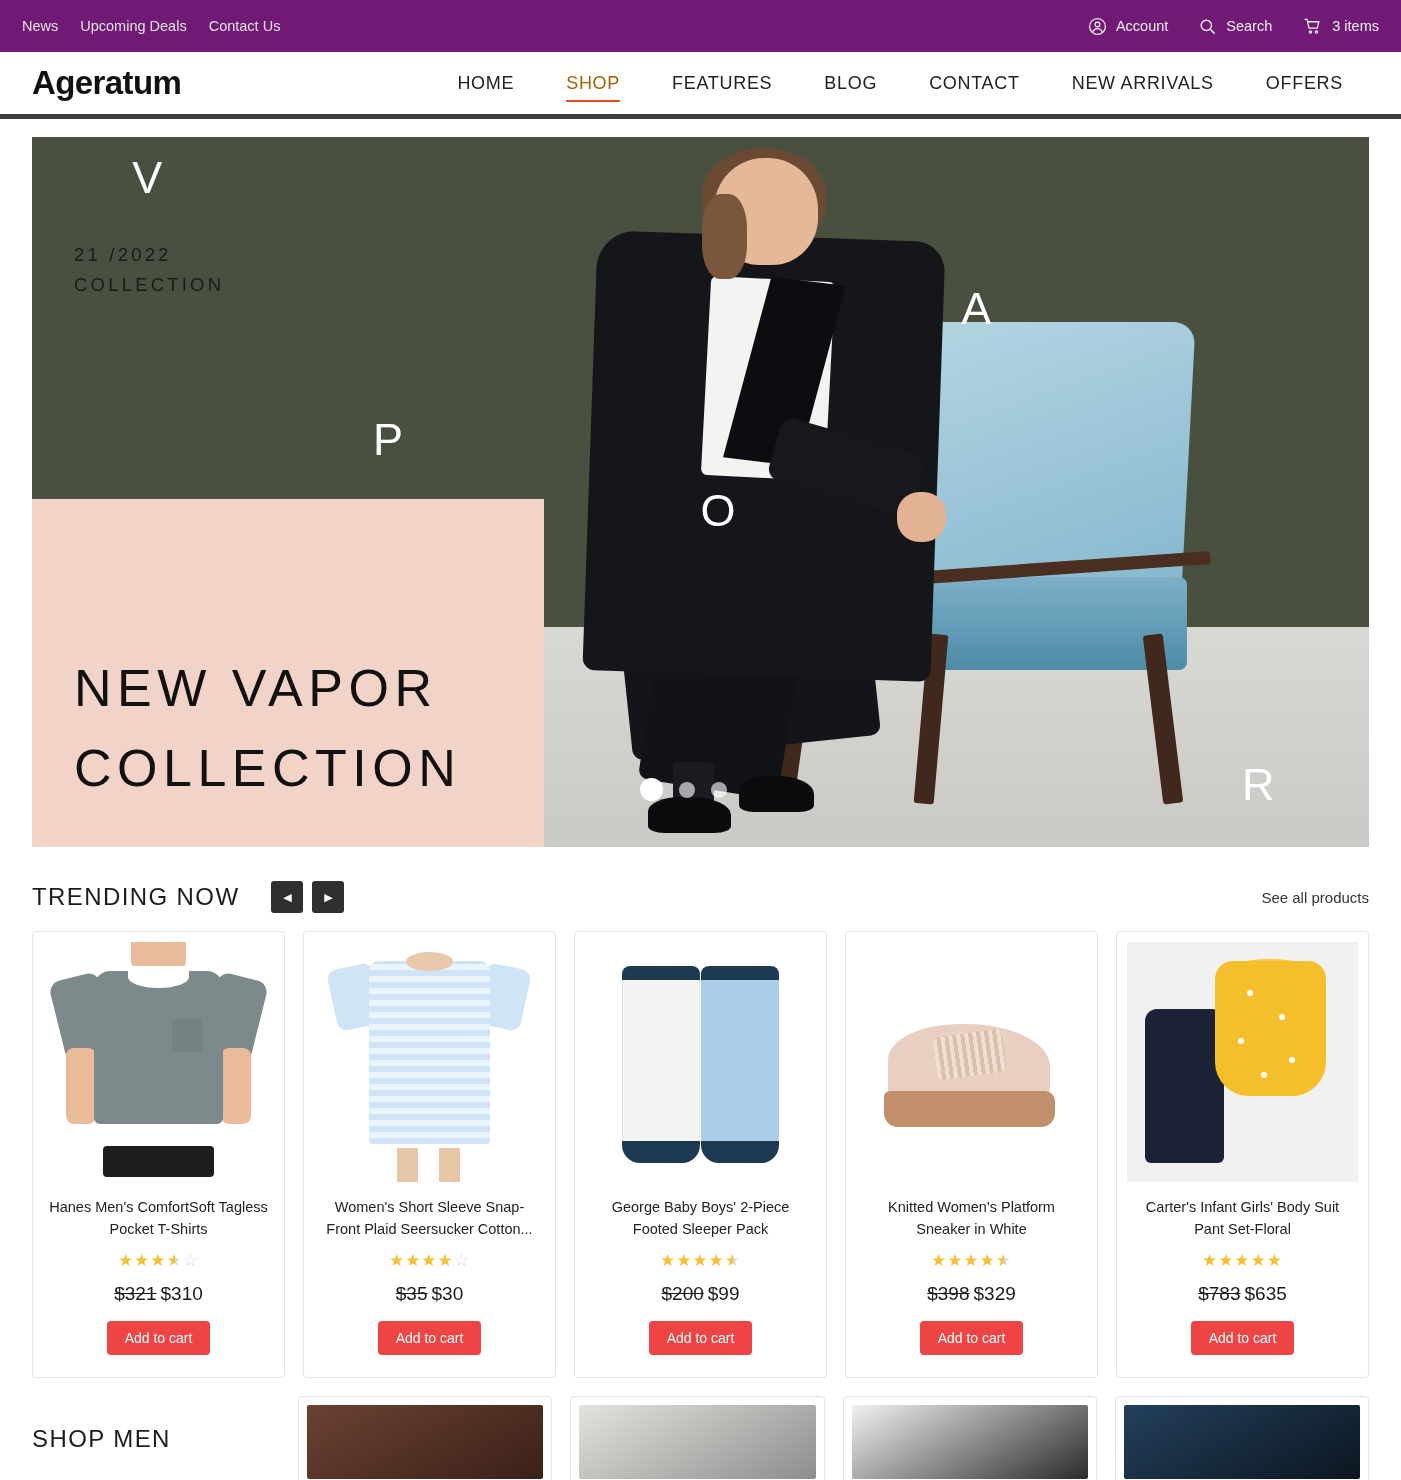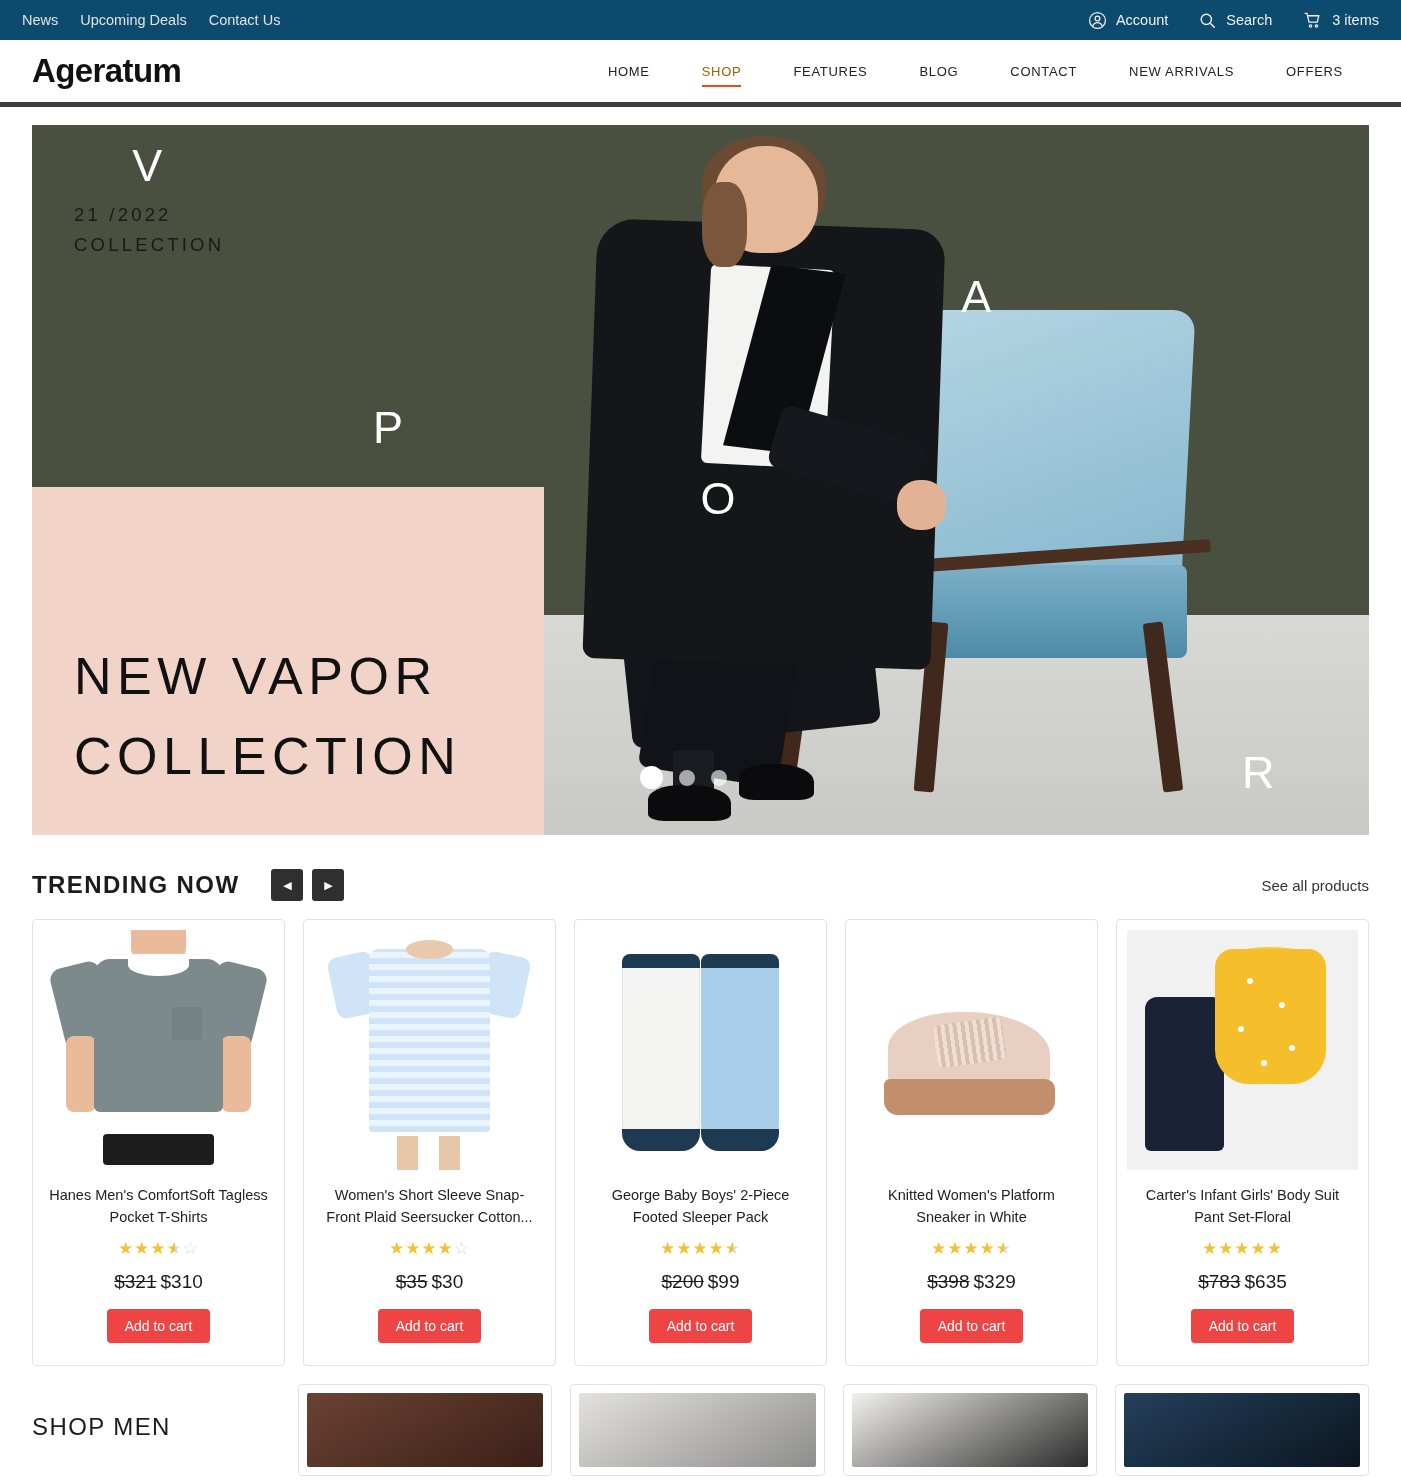--- a/index.html
+++ b/index.html
@@ -5,40 +5,40 @@
   * { margin:0; padding:0; box-sizing:border-box; }
   html, body {
     width:1401px; height:1480px;
     background:#ffffff;
     font-family:"Liberation Sans", sans-serif;
     overflow:hidden;
   }
 
   
   .topbar {
-    height:40px; background:#0c4a6e; color:#e8e8e8;
+    height:52px; background:#701a75; color:#e8e8e8;
     display:flex; align-items:center; justify-content:space-between;
     padding:0 22px; font-size:14.5px;
   }
   .topbar-left { display:flex; gap:22px; }
   .topbar-left span { cursor:pointer; color:#e2e2e2; }
   .topbar-right { display:flex; gap:30px; align-items:center; }
   .tr-item { display:flex; align-items:center; gap:9px; cursor:pointer; color:#efefef; }
   .tr-item svg { display:block; }
 
   
   .header {
     height:62px; background:#fff;
     display:flex; align-items:center; justify-content:space-between;
     padding:0 32px;
   }
   .logo { font-size:33px; font-weight:700; letter-spacing:-.6px; color:#111; }
   .nav { display:flex; align-items:center; gap:0; }
   .nav-item {
-    font-size:13px; letter-spacing:.7px; color:#222;
+    font-size:18px; letter-spacing:.7px; color:#222;
     padding:0 26px; cursor:pointer; position:relative;
     white-space:nowrap;
   }
   .nav-item.active { color:#a16207; }
   .nav-item.active::after {
     content:""; position:absolute; left:26px; right:26px; bottom:-8px;
     height:2px; background:#e8491d;
   }
   .header-rule { height:5px; background:#3d3d3d; }
 
@@ -134,42 +134,42 @@
   .hero-letter {
     position:absolute; color:#fff; font-size:45px; font-weight:400;
     letter-spacing:1px; line-height:1; user-select:none;
   }
 
   .hero-card {
     position:absolute; left:0; bottom:0; width:38.3%; height:49%;
     background:#f2d3c8;
   }
   .hero-kicker {
-    position:absolute; left:42px; top:75px;
+    position:absolute; left:42px; top:103px;
     font-size:18.5px; letter-spacing:3.2px; color:#1a1a1a; line-height:1.62;
   }
   .hero-title {
     position:absolute; left:42px; bottom:38px;
     font-size:52px; letter-spacing:5.5px; color:#111; line-height:1.55;
     font-weight:400; white-space:nowrap;
   }
   .hero-dots {
     position:absolute; left:45.5%; bottom:46px;
     display:flex; align-items:center; gap:16px;
   }
   .dot { width:16px; height:16px; border-radius:50%; background:rgba(255,255,255,.62); cursor:pointer; }
   .dot.active { width:23px; height:23px; background:#fff; }
 
   
   .trending {
     display:flex; align-items:center; justify-content:space-between;
     padding:34px 32px 18px 32px;
   }
   .trending-left { display:flex; align-items:center; gap:32px; }
-  .trending-title { font-size:24px; letter-spacing:1.4px; color:#1c1c1c;font-weight:bold; }
+  .trending-title { font-size:24px; letter-spacing:1.4px; color:#1c1c1c; }
   .arrows { display:flex; gap:9px; }
   .arrow {
     width:32px; height:32px; background:#2f2f2f; color:#fff;
     display:flex; align-items:center; justify-content:center;
     border-radius:3px; cursor:pointer; font-size:11px;
   }
   .see-all { font-size:15px; color:#333; cursor:pointer; }
 
   
   .grid {

